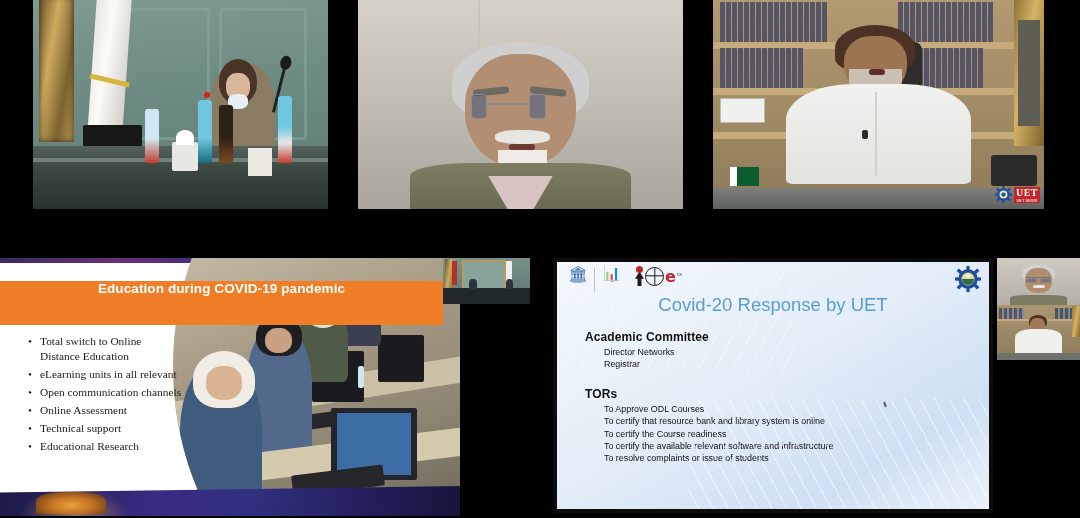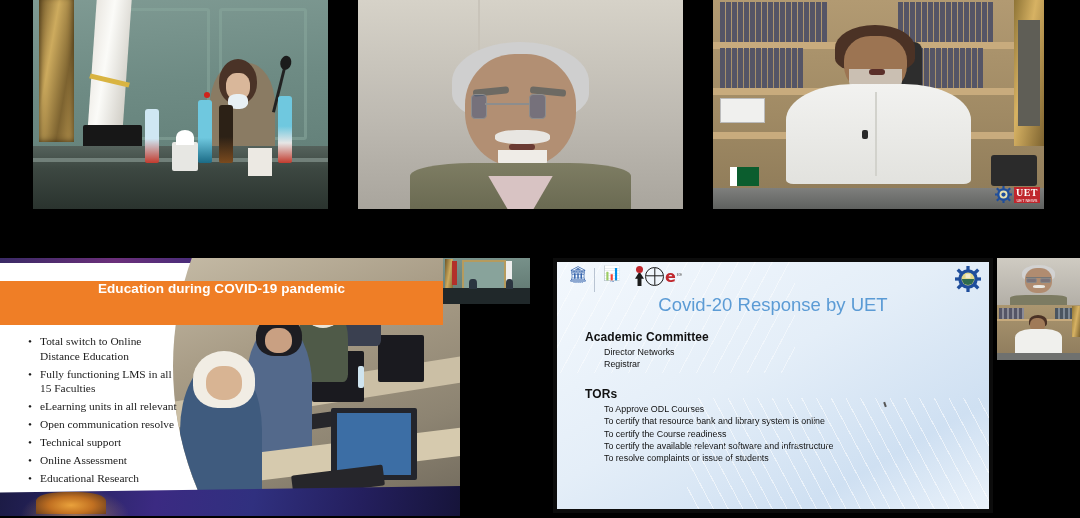--- a/index.html
+++ b/index.html
@@ -434,25 +434,24 @@
         <div class="kb k2"></div>
       </div>
 
       <div class="bannerL">
         <span>Education during COVID-19 pandemic</span>
       </div>
 
       <div class="bulletsL">
         <ul>
           <li>Total switch to Online Distance Education</li>
-          <li>Fully functioning LMS in all 15 Faculties</li>
           <li>eLearning units in all relevant</li>
-          <li>Open communication resolve</li>
+          <li>Open communication channels</li>
+          <li>Online Assessment</li>
           <li>Technical support</li>
-          <li>Online Assessment</li>
           <li>Educational Research</li>
         </ul>
       </div>
 
       <div class="footL">
         <div class="glow"></div>
         <div class="blg"></div>
       </div>
     </div>
   </div>

